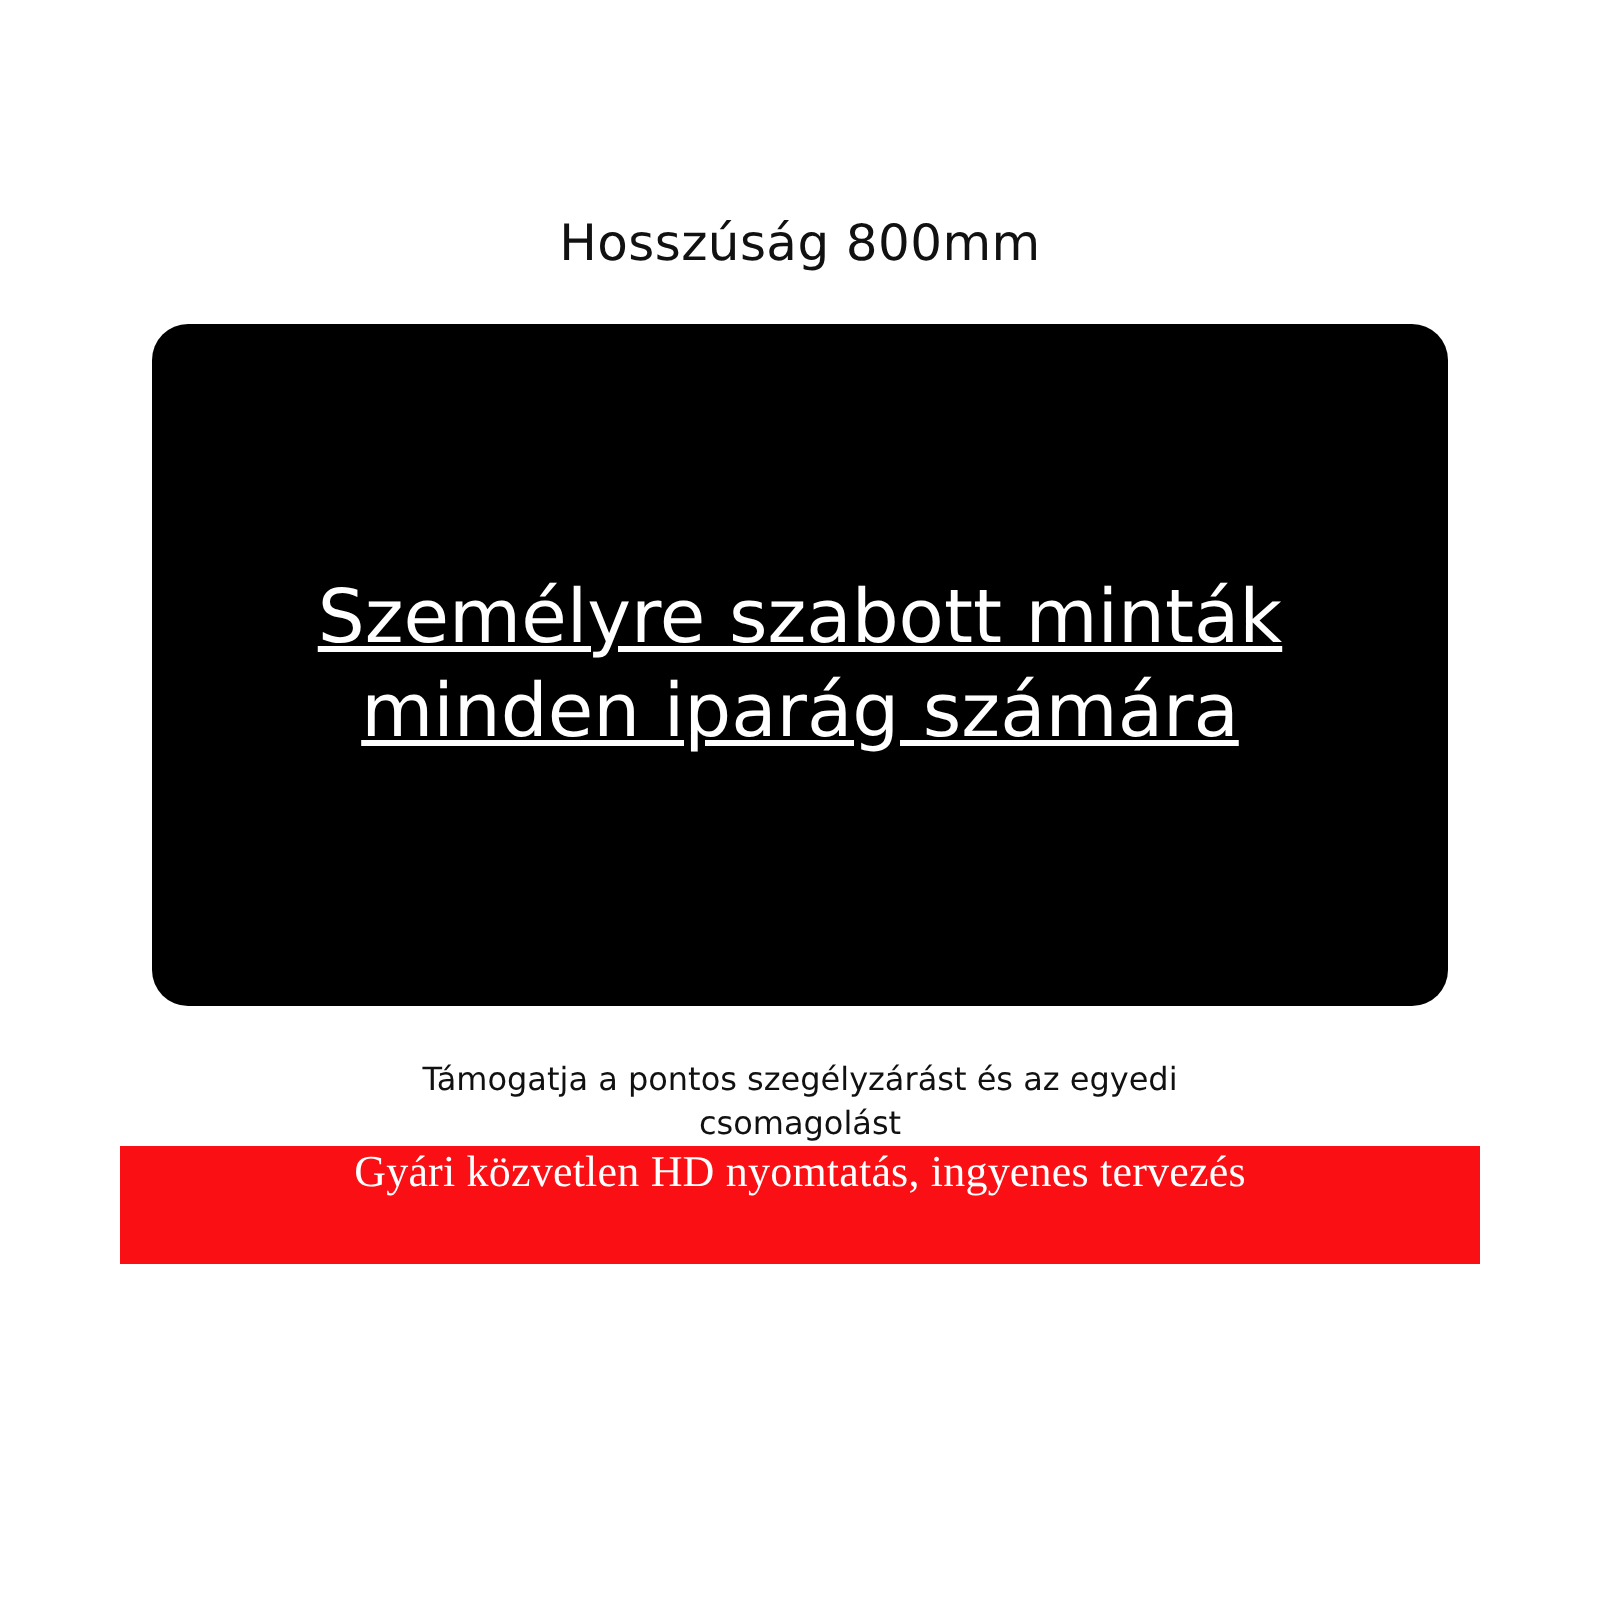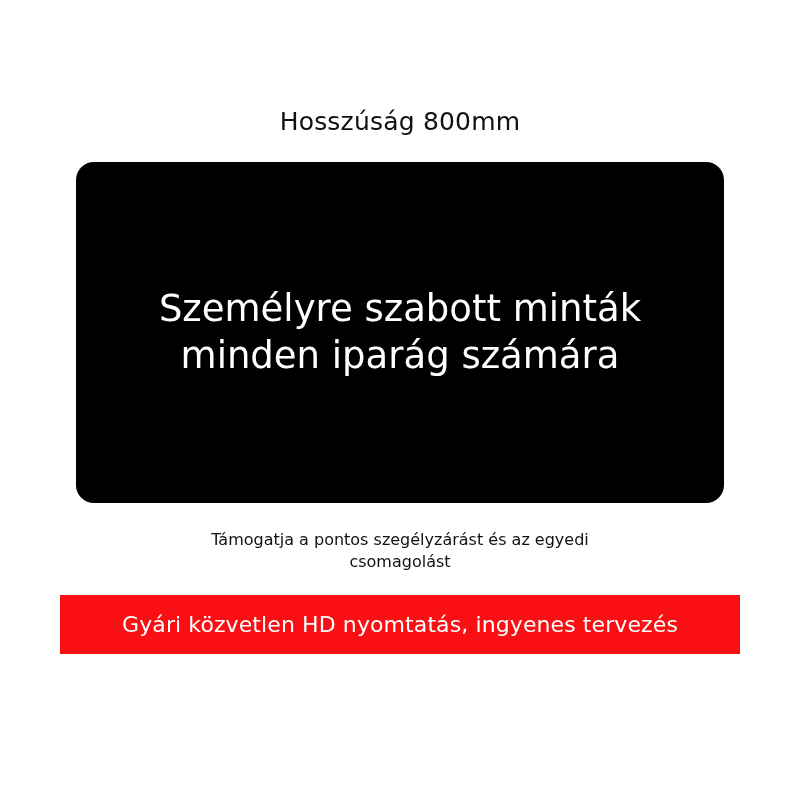--- a/index.html
+++ b/index.html
@@ -42,39 +42,39 @@
     box-sizing: border-box;
   }
   .panel-headline {
     color: #ffffff;
     font-size: 37px;
     line-height: 1.28;
     text-align: center;
     font-weight: 400;
     padding: 0 28px;
     white-space: pre-line;
+    text-decoration: underline;
   }
   .subtitle {
     margin-top: 26px;
     width: 660px;
     text-align: center;
     font-size: 16px;
     line-height: 1.38;
     color: #111111;
     font-weight: 400;
     white-space: pre-line;
   }
   .cta-banner {
-    margin-top: 22px;
     width: 680px;
     height: 59px;
     background: #fa0f14;
     display: flex;
-    align-items: center;
     justify-content: center;
+    font-family: Liberation Serif, serif;
   }
   .cta-text {
     color: #ffffff;
     font-size: 22px;
     font-weight: 400;
     letter-spacing: 0.1px;
     text-align: center;
   }
 </style>
 </head>

